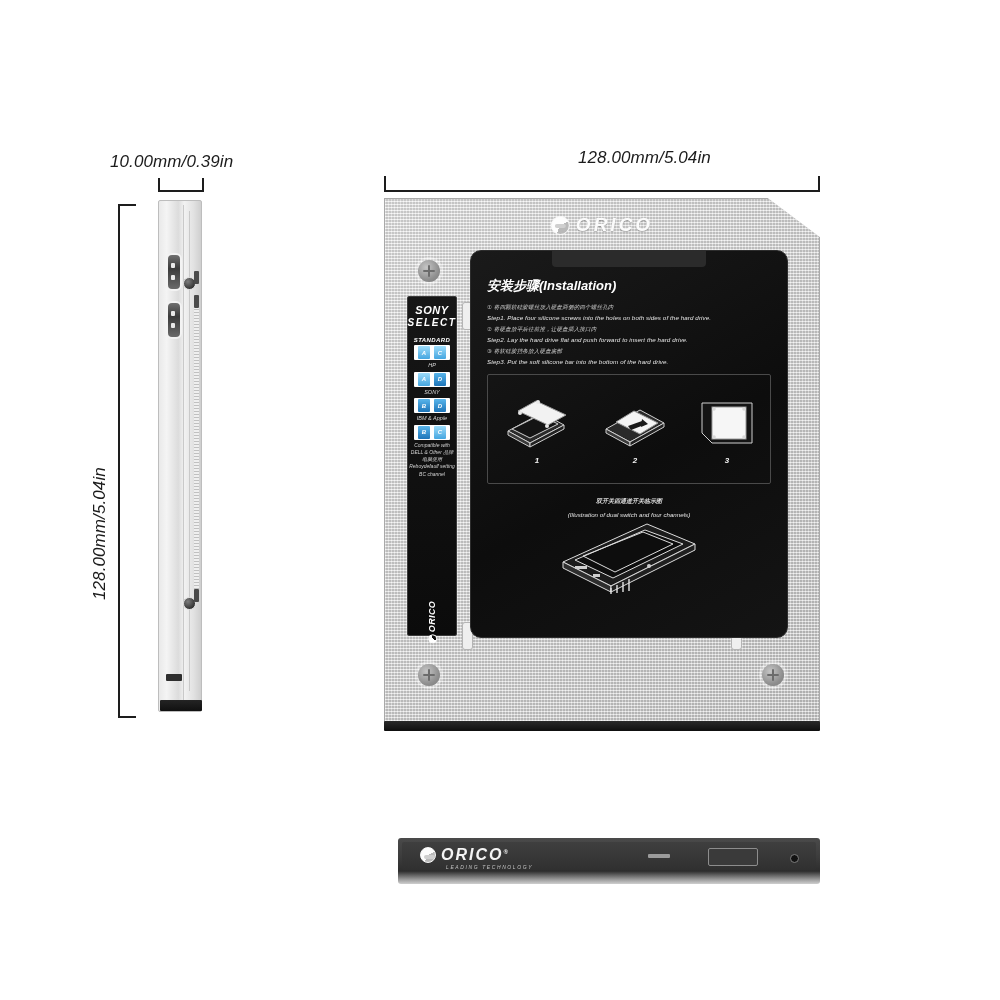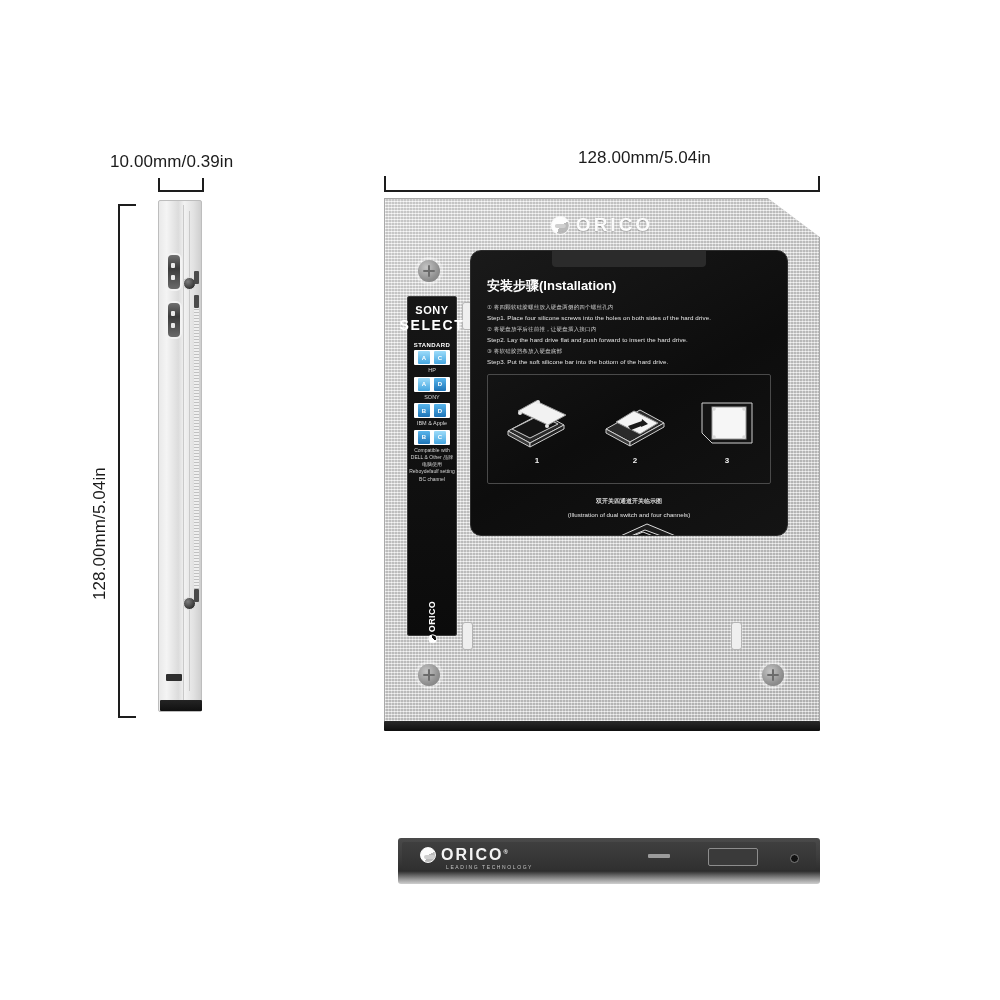--- a/index.html
+++ b/index.html
@@ -1,21 +1,21 @@
 <!DOCTYPE html>
 <html><head>
 <meta charset="utf-8">
 <style>
   html,body{margin:0;padding:0;}
   body{
     width:1000px;height:1000px;background:#ffffff;
     font-family:"Liberation Sans","DejaVu Sans",sans-serif;
     position:relative;overflow:hidden;
   }
-  .stage{position:absolute;inset:0;}
+  .stage{position:absolute;inset:0;font-style:italic;}
 
   
   .dim-label{
     position:absolute;color:#1b1b1b;font-size:17px;letter-spacing:.1px;
     white-space:nowrap;font-weight:400;
   }
   .dim-label.vert{
     transform:rotate(-90deg);transform-origin:left top;
   }
   .bracket{position:absolute;}
@@ -84,21 +84,21 @@
 
   
   #mode-panel{
     position:absolute;left:23px;top:98px;width:50px;height:340px;
     background:linear-gradient(180deg,#161616,#0b0b0b);
     border:1px solid #3a3a3a;border-radius:2px;
     display:flex;flex-direction:column;align-items:center;
     padding-top:7px;box-sizing:border-box;
   }
   .mode-title{color:#fff;font-size:11px;font-weight:700;letter-spacing:.6px;line-height:1.12;}
-  .mode-sub{color:#fff;font-size:14px;font-weight:600;letter-spacing:1.6px;margin-top:1px;}
+  .mode-sub{color:#fff;font-size:10px;font-weight:600;letter-spacing:1.6px;margin-top:1px;}
   .std-label{color:#fff;font-size:6px;font-weight:700;letter-spacing:.4px;margin-top:9px;}
   .sw-group{margin-top:2px;display:flex;flex-direction:column;align-items:center;}
   .switch{
     width:36px;height:15px;background:#fff;border-radius:1px;
     display:flex;justify-content:space-around;align-items:center;
     box-sizing:border-box;padding:1px 2px;
   }
   .switch .key{
     width:12px;height:13px;border-radius:1px;position:relative;
     background:linear-gradient(180deg,#6fc4f2,#2b8fd4);
@@ -114,21 +114,21 @@
     letter-spacing:.4px;transform:rotate(-90deg);display:flex;align-items:center;gap:2px;
   }
   .mini-globe{
     width:9px;height:9px;border-radius:50%;
     background:conic-gradient(from 210deg,#fff 0 62%,#111 62% 100%);
     border:1px solid #fff;box-sizing:border-box;
   }
 
   
   #instr-label{
-    position:absolute;left:86px;top:52px;width:318px;height:286px;
+    position:absolute;left:86px;top:52px;width:318px;height:388px;
     background:linear-gradient(150deg,#1a1a1a,#0d0d0d 55%,#141414);
     border:1px solid #2d2d2d;border-radius:11px;box-sizing:border-box;
     padding:24px 16px 10px 16px;color:#f0f0f0;overflow:hidden;
   }
   .instr-notch{
     position:absolute;left:50%;top:0;transform:translateX(-50%);
     width:154px;height:16px;background:#2b2b2b;border-radius:0 0 4px 4px;
   }
   .instr-title{font-size:13px;font-weight:700;color:#fff;margin:2px 0 9px 0;}
   .instr-cn{font-size:5.5px;color:#cfcfcf;margin:5px 0 3px 0;letter-spacing:.2px;}

